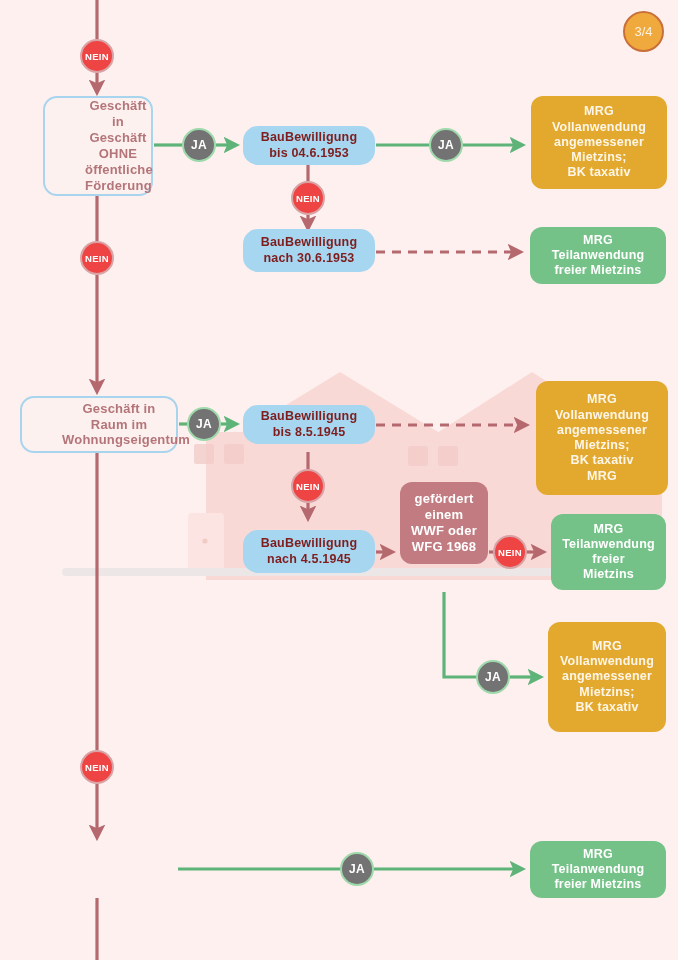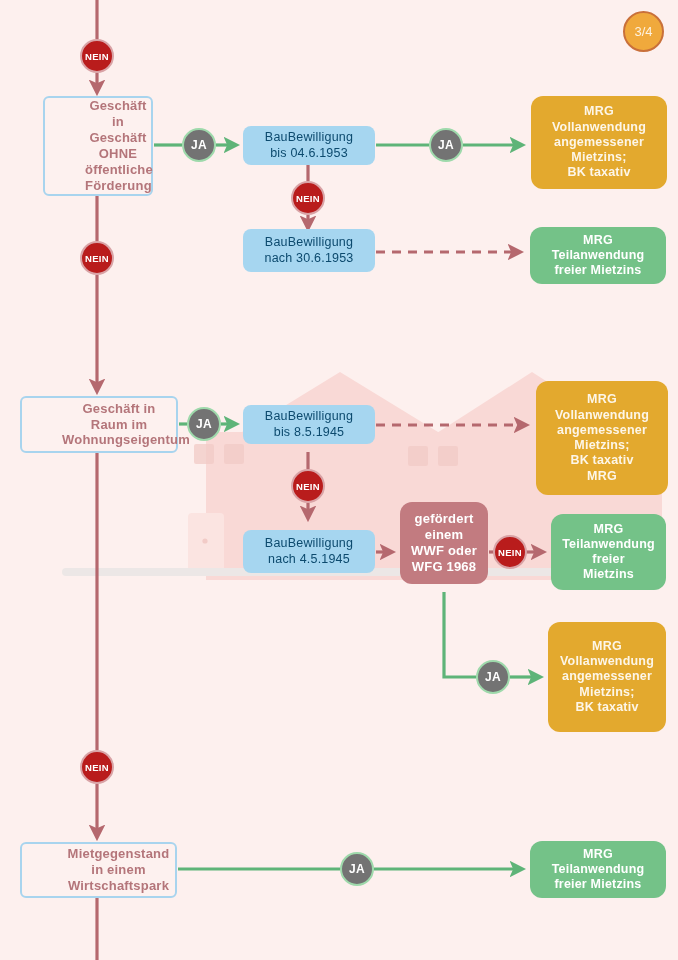--- a/index.html
+++ b/index.html
@@ -31,31 +31,31 @@
   }
   .node .txt{width:100%;padding:0 4px;}
 
   
   .q{
     background:#fdf1ef;
     border:2.5px solid #a8d4ee;
     color:#b4757a;
     font-weight:700;
     font-size:13px;
-    border-radius:6px;
+    border-radius:14px;
     box-shadow:0 0 0 0 transparent;
     padding-left:40px;
   }
   
   .blue{
     background:#a6d6f0;
-    color:#0c4a6e;
-    font-weight:400;
+    color:#7f1d1d;
+    font-weight:700;
     font-size:12.5px;
-    border-radius:8px;
+    border-radius:15px;
   }
   
   .rose{
     background:#c27b80;
     color:#ffffff;
     font-weight:700;
     font-size:13px;
     border-radius:12px;
   }
   
@@ -80,21 +80,21 @@
     position:absolute;
     box-sizing:border-box;
     border-radius:50%;
     display:flex;align-items:center;justify-content:center;
     font-weight:700;
     color:#ffffff;
     letter-spacing:.3px;
   }
   .badge-nein{
     width:34px;height:34px;
-    background:#b91c1c;
+    background:#ef4444;
     border:2.5px solid #d9a3a6;
     font-size:9.5px;
   }
   .badge-ja{
     width:34px;height:34px;
     background:#737373;
     border:2.5px solid #9ed9ab;
     font-size:12px;
   }
 
@@ -301,21 +301,21 @@
       </div>
   </div>
 
   <div class="node blue" style="left:243px;top:530px;width:132px;height:43px;">
     <div class="txt">
         <div>BauBewilligung</div>
         <div>nach 4.5.1945</div>
       </div>
   </div>
 
-  <div class="node rose" style="left:400px;top:502px;width:88px;height:82px;">
+  <div class="node rose" style="left:400px;top:482px;width:88px;height:82px;">
     <div class="txt">
         <div>gefördert</div>
         <div>einem</div>
         <div>WWF oder</div>
         <div>WFG 1968</div>
       </div>
   </div>
 
   <div class="node orange" style="left:536px;top:381px;width:132px;height:114px;">
     <div class="txt">
@@ -340,27 +340,20 @@
   <div class="node orange" style="left:548px;top:622px;width:118px;height:110px;">
     <div class="txt">
         <div>MRG</div>
         <div>Vollanwendung</div>
         <div>angemessener</div>
         <div>Mietzins;</div>
         <div>BK taxativ</div>
       </div>
   </div>
 
-  <div class="node q" style="left:20px;top:842px;width:157px;height:56px;">
-    <div class="txt">
-        <div>Mietgegenstand</div>
-        <div>in einem</div>
-        <div>Wirtschaftspark</div>
-      </div>
-  </div>
 
   <div class="node green" style="left:530px;top:841px;width:136px;height:57px;">
     <div class="txt">
         <div>MRG</div>
         <div>Teilanwendung</div>
         <div>freier Mietzins</div>
       </div>
   </div>
 
 </div>

